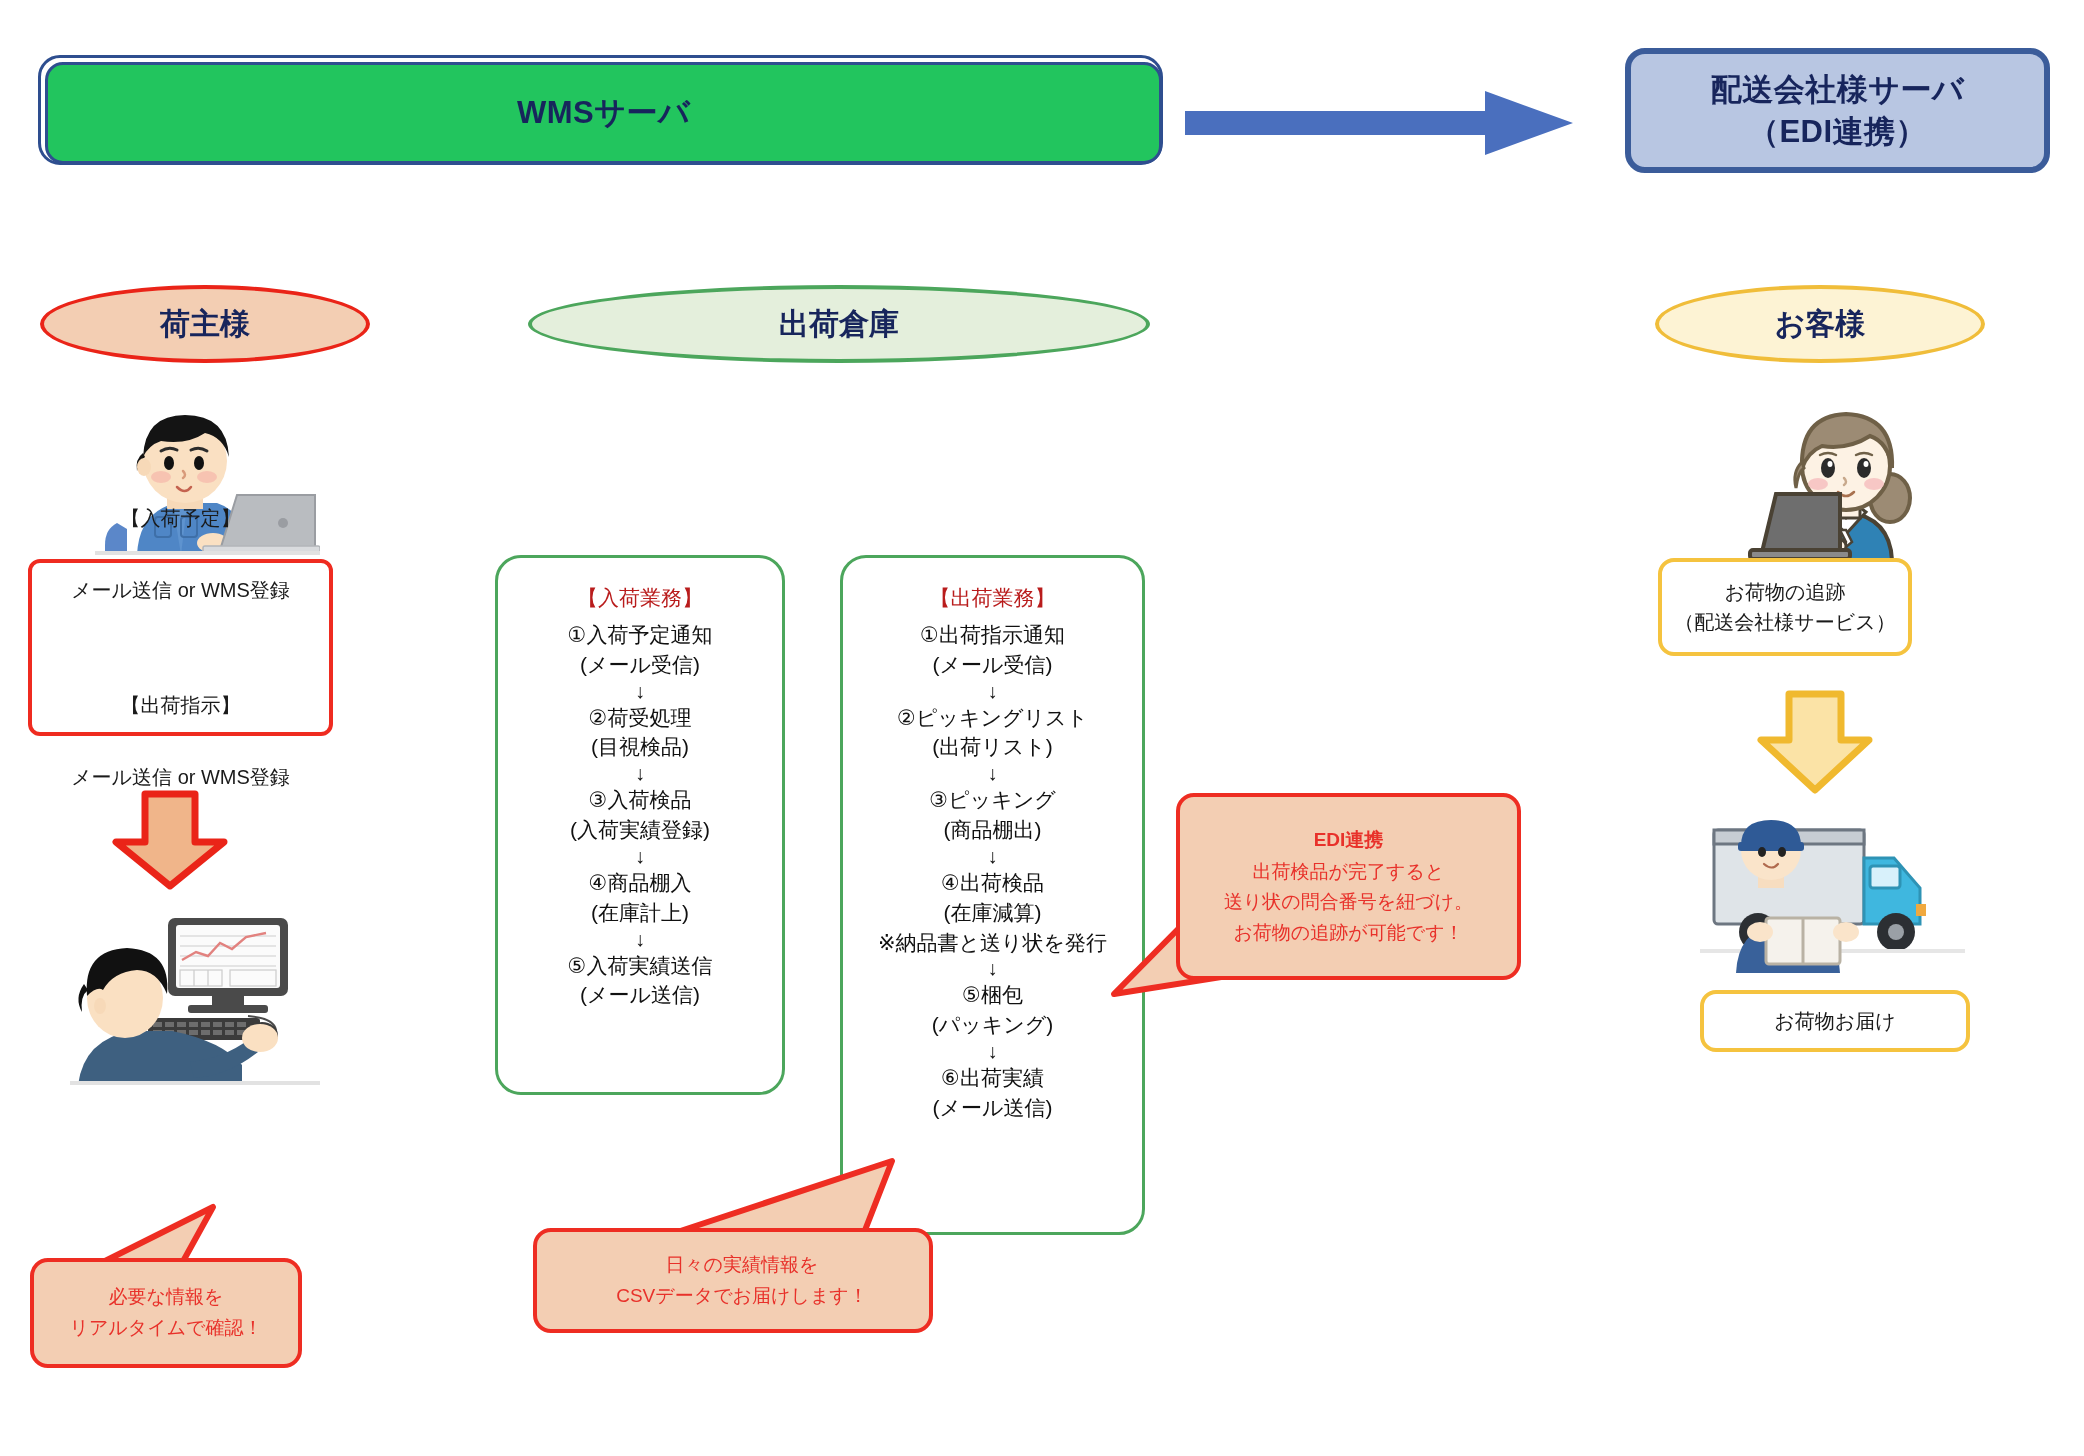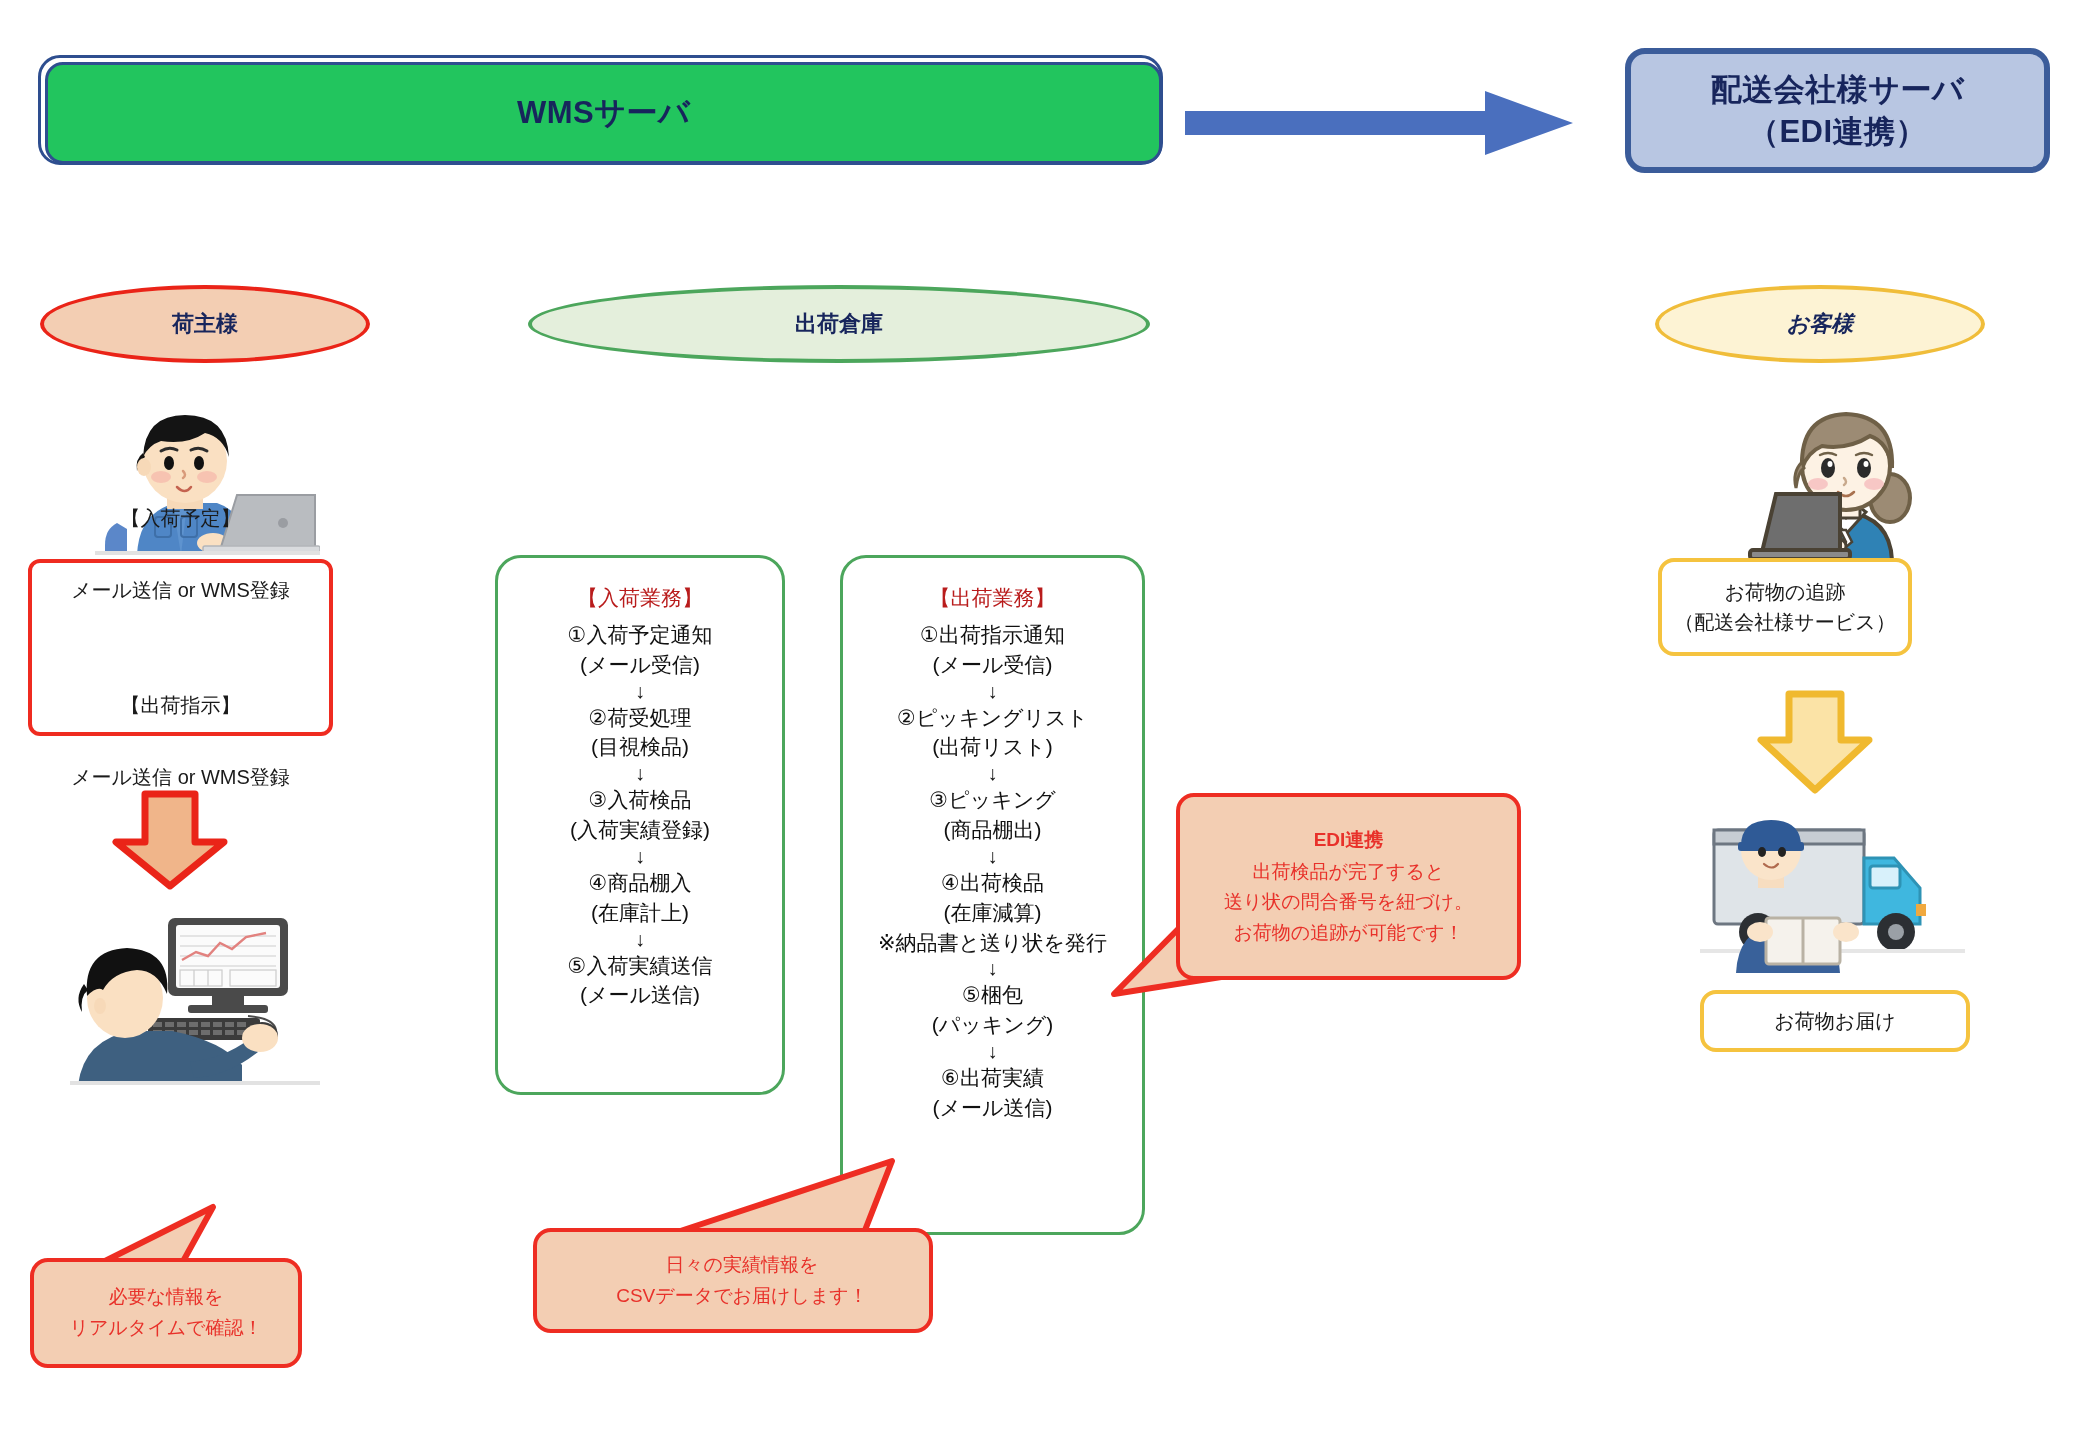--- a/index.html
+++ b/index.html
@@ -12,21 +12,21 @@
   .srv-inner{border:3px solid #2e4e8f;border-radius:18px;background:#22c55e;width:100%;height:100%;
              display:flex;align-items:center;justify-content:center;}
   .srv-label{color:#17255c;font-weight:bold;font-size:31px;letter-spacing:.5px;text-align:center;line-height:1.35;}
 
   .srv-simple{border:6px solid #3b5c9a;border-radius:20px;background:#b8c6e2;
               display:flex;align-items:center;justify-content:center;}
   .srv-simple .srv-label{font-size:31px;}
 
   
   .ellipse{border-radius:50%;display:flex;align-items:center;justify-content:center;}
-  .ellipse span{color:#17255c;font-weight:bold;font-size:22px;}
+  .ellipse span{color:#17255c;font-weight:bold;font-size:30px;}
   .ell-red{background:#f3ceb3;border:4px solid #ea2418;}
   .ell-green{background:#e4efdc;border:4px solid #4ca65c;}
   .ell-yellow{background:#fdf3d4;border:4px solid #f0bd3a;}
 
   
   .rbox{background:#fff;display:flex;flex-direction:column;align-items:center;justify-content:center;
         text-align:center;color:#1a1a1a;}
   .rbox-red{border:4px solid #ef2b20;border-radius:12px;gap:42px;}
   .rbox-green{border:3px solid #4ca65c;border-radius:26px;background:#fff;}
   .rbox-yellow{border:4px solid #f5c33f;border-radius:16px;}
@@ -72,21 +72,21 @@
   </div>
 
   <div class="abs ellipse ell-red" style="left:40px;top:285px;width:330px;height:78px;">
     <span>荷主様</span>
   </div>
 
   <div class="abs ellipse ell-green" style="left:528px;top:285px;width:622px;height:78px;">
     <span>出荷倉庫</span>
   </div>
 
-  <div class="abs ellipse ell-yellow" style="left:1655px;top:285px;width:330px;height:78px;font-style:italic;">
+  <div class="abs ellipse ell-yellow" style="left:1655px;top:285px;width:330px;height:78px;">
     <span>お客様</span>
   </div>
 
   <svg class="abs" style="left:95px;top:405px;width:225px;height:150px;" viewBox="0 0 225 150">
 
     <path d="M22 118 q-12 6 -12 22 l0 10 l22 0 l0 -26 z" fill="#5b87c9"></path>
 
     <path d="M42 150 q2 -44 40 -52 l40 0 q30 10 32 52 z" fill="#4f86c6"></path>
     <path d="M78 100 l8 50 l6 -50 z" fill="#5e93cf"></path>
     <rect x="60" y="112" width="16" height="20" rx="3" fill="none" stroke="#3e6fa8" stroke-width="2"></rect>

